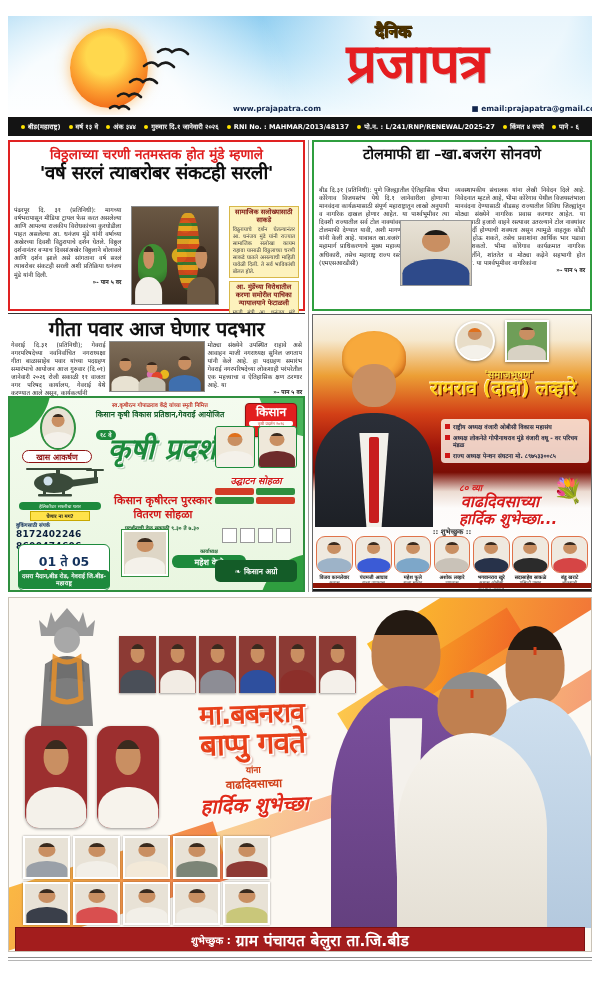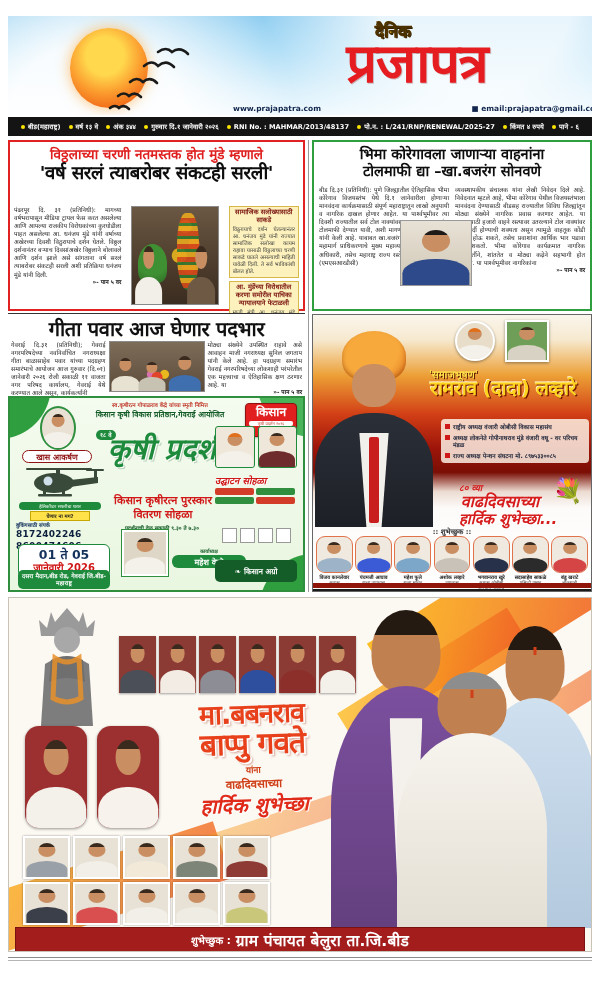--- a/index.html
+++ b/index.html
@@ -113,33 +113,33 @@
   .k-attr{position:absolute;left:12px;top:52px;width:70px;text-align:center;background:#fff;border:1px solid #8f1212;
     border-radius:8px;color:#8f1212;font-weight:800;font-size:8px;padding:0 0;}
   .k-heli{position:absolute;left:6px;top:64px;width:88px;height:40px;}
   .k-heliline{position:absolute;left:9px;top:104px;width:82px;text-align:center;background:#1d8a3c;color:#fff;
     font-size:4.6px;border-radius:4px;padding:1px 0;}
   .k-heliq{position:absolute;left:20px;top:113px;width:60px;text-align:center;background:#ffe24a;color:#1a1a1a;
     font-size:5.2px;font-weight:bold;border:1px solid #c8a800;}
   .k-book{position:absolute;left:6px;top:124px;width:96px;font-size:5.4px;color:#14325c;font-weight:bold;line-height:1.3;}
   .k-book .ph{font-size:9px;letter-spacing:.3px;color:#0c1f3c;}
   .k-date{position:absolute;left:8px;top:146px;width:92px;background:#fff;border:1.5px solid #1d8a3c;border-radius:6px;
-    text-align:center;padding:3px 0;}
+    text-align:center;padding:10px 0;}
   .k-date .d1{font-size:12.5px;font-weight:800;color:#14325c;line-height:1.1;}
   .k-date .d2{font-size:10px;font-weight:800;color:#d01818;line-height:1.1;}
   .k-venue{position:absolute;left:8px;top:172px;width:92px;background:#1d8a3c;border-radius:5px;color:#fff;
     text-align:center;font-size:6px;font-weight:bold;line-height:1.3;padding:1.5px 1px;}
   .k-photo{position:absolute;left:112px;top:132px;width:46px;height:46px;border:2px solid #fff;
     box-shadow:0 0 0 1px #2f8f3f;background:#ded6c6;overflow:hidden;}
   .k-orglabel{position:absolute;left:164px;top:150px;width:70px;text-align:center;color:#145c28;font-size:5px;font-weight:bold;}
   .k-orgname{position:absolute;left:162px;top:157px;width:74px;text-align:center;background:#1d8a3c;color:#fff;
     border-radius:6px;font-size:8px;font-weight:800;padding:1px 0;}
   .k-guests{position:absolute;right:6px;top:28px;width:82px;display:flex;gap:3px;}
   .k-guest{flex:1;height:42px;background:#efe8da;border:1.5px solid #1d8a3c;border-radius:3px;overflow:hidden;position:relative;}
-  .k-inaug{position:absolute;right:6px;top:76px;width:82px;color:#d01818;font-weight:800;
+  .k-inaug{position:absolute;right:6px;top:76px;width:82px;text-align:center;color:#d01818;font-weight:800;
     font-style:italic;font-size:9.5px;text-shadow:.5px .5px 0 #fff;}
   .k-chips{position:absolute;right:6px;top:90px;width:82px;display:flex;flex-wrap:wrap;gap:2px;}
   .k-chip{width:39px;height:7px;border-radius:2px;}
   .k-chip.red{background:#d23c28;} .k-chip.green{background:#2f8f3f;}
   .k-sponsors{position:absolute;right:6px;top:130px;width:82px;display:flex;gap:3px;justify-content:center;}
   .k-sp{width:15px;height:15px;background:#fff;border:1px solid #999;}
   .k-agro{position:absolute;right:6px;top:162px;width:82px;height:22px;background:#145c28;border-radius:5px;
     color:#fff;display:flex;align-items:center;justify-content:center;gap:3px;font-size:7.5px;font-weight:800;}
   
   .ramrao{position:absolute;left:312px;top:314px;width:280px;height:278px;overflow:hidden;border:1px solid #666;
@@ -150,21 +150,21 @@
   .r-face{position:absolute;left:32%;top:17%;width:36%;height:22%;border-radius:46%;background:#c98f62;}
   .r-suit{position:absolute;left:2%;bottom:0;width:96%;height:58%;border-radius:48% 48% 0 0;
     background:linear-gradient(180deg,#2b2f38 0%,#1d2026 100%);}
   .r-shirt{position:absolute;left:38%;bottom:0;width:24%;height:48%;background:#f2f0ea;
     clip-path:polygon(0 0,100% 0,76% 100%,24% 100%);}
   .r-tie{position:absolute;left:46%;bottom:2%;width:8%;height:44%;background:#c81e1e;border-radius:2px;}
   .r-circ{position:absolute;left:142px;top:6px;width:40px;height:40px;border-radius:50%;border:2px solid #fff;
     background:#e8ddc8;overflow:hidden;box-shadow:0 1px 3px rgba(0,0,0,.4);}
   .r-sq{position:absolute;left:192px;top:5px;width:44px;height:42px;border:2px solid #fff;background:#6f9e58;overflow:hidden;
     box-shadow:0 1px 3px rgba(0,0,0,.4);}
-  .r-hon{position:absolute;left:116px;top:52px;width:160px;text-align:left;font-size:10px;font-weight:800;
+  .r-hon{position:absolute;left:116px;top:52px;width:160px;text-align:center;font-size:10px;font-weight:800;
     color:#ffe24a;text-shadow:1px 1px 0 #5a1000;}
   .r-name{position:absolute;left:102px;top:64px;width:176px;text-align:center;font-size:19.5px;font-weight:800;
     color:#ffd21e;line-height:1.05;letter-spacing:-.5px;
     text-shadow:1.2px 1.2px 0 #6e1402, -.6px -.6px 0 #fff6d8;}
   .r-bullets{position:absolute;left:128px;top:104px;width:148px;display:flex;flex-direction:column;gap:3px;
     background:rgba(255,248,235,.82);border-radius:4px;padding:4px 4px;}
   .r-bullet{display:flex;gap:3px;font-size:6px;line-height:1.25;color:#20263a;font-weight:bold;text-align:left;}
   .r-bullet .sqm{flex:0 0 5px;width:5px;height:5px;margin-top:1px;background:#d01818;display:inline-block;}
   .r-age{position:absolute;left:146px;top:166px;font-size:9px;font-weight:800;font-style:italic;color:#d61c1c;}
   .r-greet1{position:absolute;left:112px;top:175px;width:150px;text-align:center;font-size:16px;font-weight:800;
@@ -321,21 +321,20 @@
         <div class="ybox">
           <h4>आ. मुंडेंच्या विरोधातील करणा समोरील याचिका न्यायालयाने फेटाळली</h4>
           <div class="smalltext">माजी मंत्री आ. धनंजय मुंडे यांच्या विरोधातील याचिका न्यायालयाने फेटाळून लावल्याची माहिती त्यांच्या वकिलांनी दिली असून समर्थकांनी समाधान व्यक्त केले.</div>
         </div>
       </div>
     </div>
   </div>
 
   <div class="toll">
     <div class="headline">
-      <div>भिमा कोरेगावला जाणाऱ्या वाहनांना</div>
       <div>टोलमाफी द्या –खा.बजरंग सोनवणे</div>
     </div>
     <div class="cols">
       <div class="col smalltext">बीड दि.३१ (प्रतिनिधी): पुणे जिल्ह्यातील ऐतिहासिक भीमा कोरेगाव विजयस्तंभ येथे दि.१ जानेवारीला होणाऱ्या मानवंदना कार्यक्रमासाठी संपूर्ण महाराष्ट्रातून लाखो अनुयायी व नागरिक दाखल होणार आहेत. या पार्श्वभूमीवर त्या दिवशी राज्यातील सर्व टोल नाक्यांवरून जाणाऱ्या वाहनांना टोलमाफी देण्यात यावी, अशी मागणी खा.बजरंग सोनवणे यांनी केली आहे. याबाबत खा.बजरंग सोनवणे यांनी राष्ट्रीय महामार्ग प्राधिकरणाचे मुख्य महाव्यवस्थापक व प्रादेशिक अधिकारी, तसेच महाराष्ट्र राज्य रस्ते विकास महामंडळाचे (एमएसआरडीसी)</div>
       <div class="col smalltext">
         <span>व्यवस्थापकीय संचालक यांना लेखी निवेदन दिले आहे. निवेदनात म्हटले आहे, भीमा कोरेगाव येथील विजयस्तंभाला मानवंदना देण्यासाठी बीडसह राज्यातील विविध जिल्ह्यांतून मोठ्या संख्येने नागरिक प्रवास करणार आहेत. या प्रवासासाठी हजारो वाहने रस्त्यावर उतरल्याने टोल नाक्यांवर मोठी गर्दी होण्याची शक्यता असून त्यामुळे वाहतूक कोंडी निर्माण होऊ शकते, तसेच प्रवाशांना आर्थिक भार पडावा लागू शकतो. भीमा कोरेगाव कार्यक्रमात नागरिक स्वयंस्फूर्तीने, शांततेत व मोठ्या कढ़ेने सहभागी होत असतात. या पार्श्वभूमीवर नागरिकांना</span>
         <span class="cont-mark">»- पान ५ वर</span>
       </div>
     </div>
     <div class="photo-toll person">

